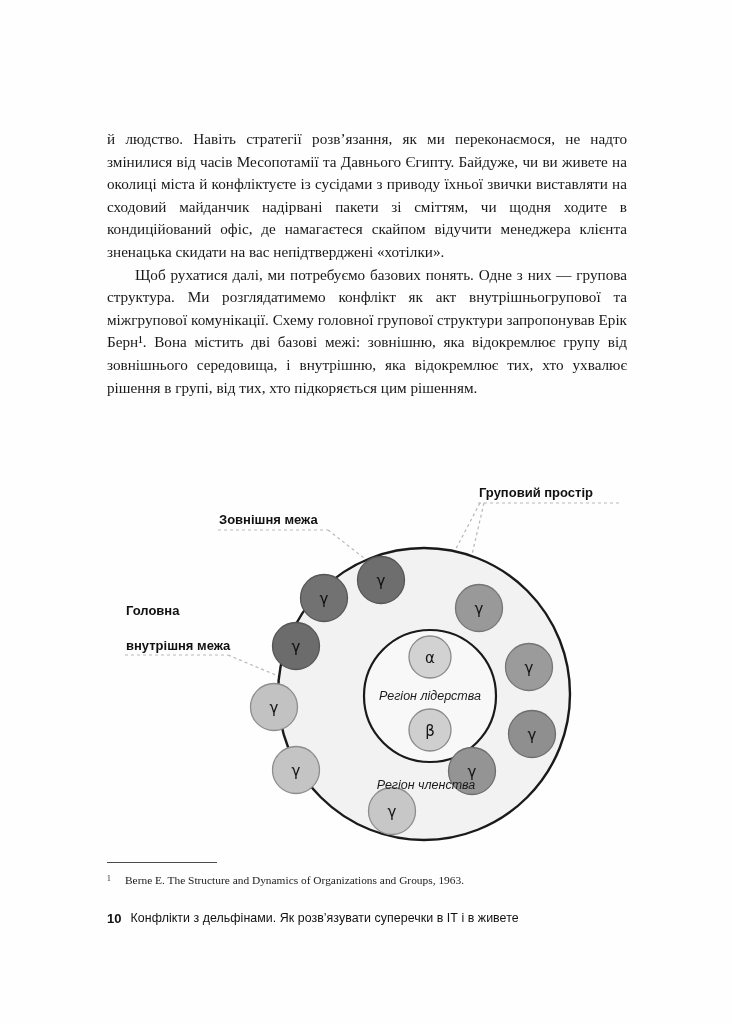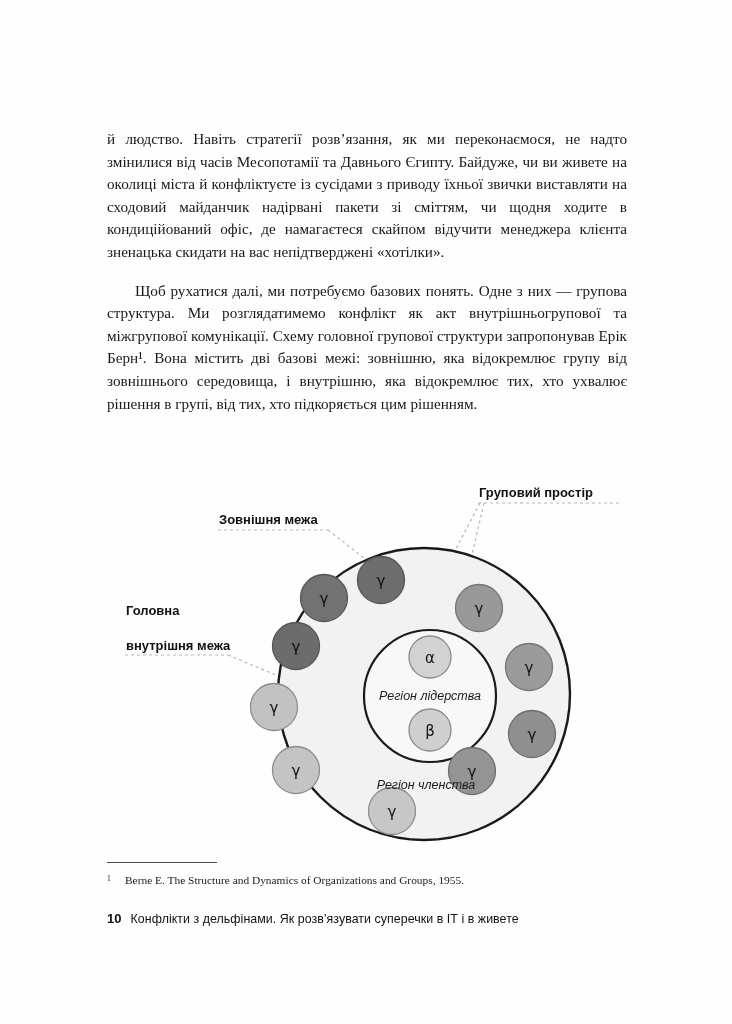--- a/index.html
+++ b/index.html
@@ -35,21 +35,21 @@
     font-size: 15.2px;
     line-height: 22.6px;
     text-align: justify;
     text-justify: inter-word;
     margin: 0;
     color: #181818;
     hyphens: manual;
   }
   .para + .para {
     text-indent: 28px;
-    margin-top: 16px;
+    margin-top: 0px;
   }
 
   
   .diagram {
     position: absolute;
     left: 100px;
     top: 480px;
     width: 545px;
     height: 375px;
   }
@@ -111,21 +111,21 @@
   
   .footer {
     position: absolute;
     left: 107px;
     top: 911px;
     width: 560px;
     font-family: "Liberation Sans", sans-serif;
     font-size: 12.4px;
     color: #111111;
     display: flex;
-    align-items: flex-end;
+    align-items: flex-start;
     gap: 9px;
     letter-spacing: 0.05px;
   }
   .footer .pg {
     font-weight: bold;
     font-size: 13px;
   }
 </style>
 </head>
 <body>
@@ -215,21 +215,21 @@
       <text class="lbl" x="119" y="44" text-anchor="start">Зовнішня межа</text>
       <text class="lbl" x="26" y="135" text-anchor="start">Головна</text>
       <text class="lbl" x="26" y="170" text-anchor="start">внутрішня межа</text>
       <text class="lbl" x="379" y="17" text-anchor="start">Груповий простір</text>
     </svg>
   </div>
 
   <div class="footnote-rule"></div>
   <div class="footnote">
     <span class="fn-mark">1</span>
-    <span>Berne E. The Structure and Dynamics of Organizations and Groups, 1955.</span>
+    <span>Berne E. The Structure and Dynamics of Organizations and Groups, 1963.</span>
   </div>
 
   <div class="footer">
     <span class="pg">10</span>
     <span>Конфлікти з дельфінами. Як розв’язувати суперечки в ІТ і в живете</span>
   </div>
 
 </div>
 
 </body></html>

